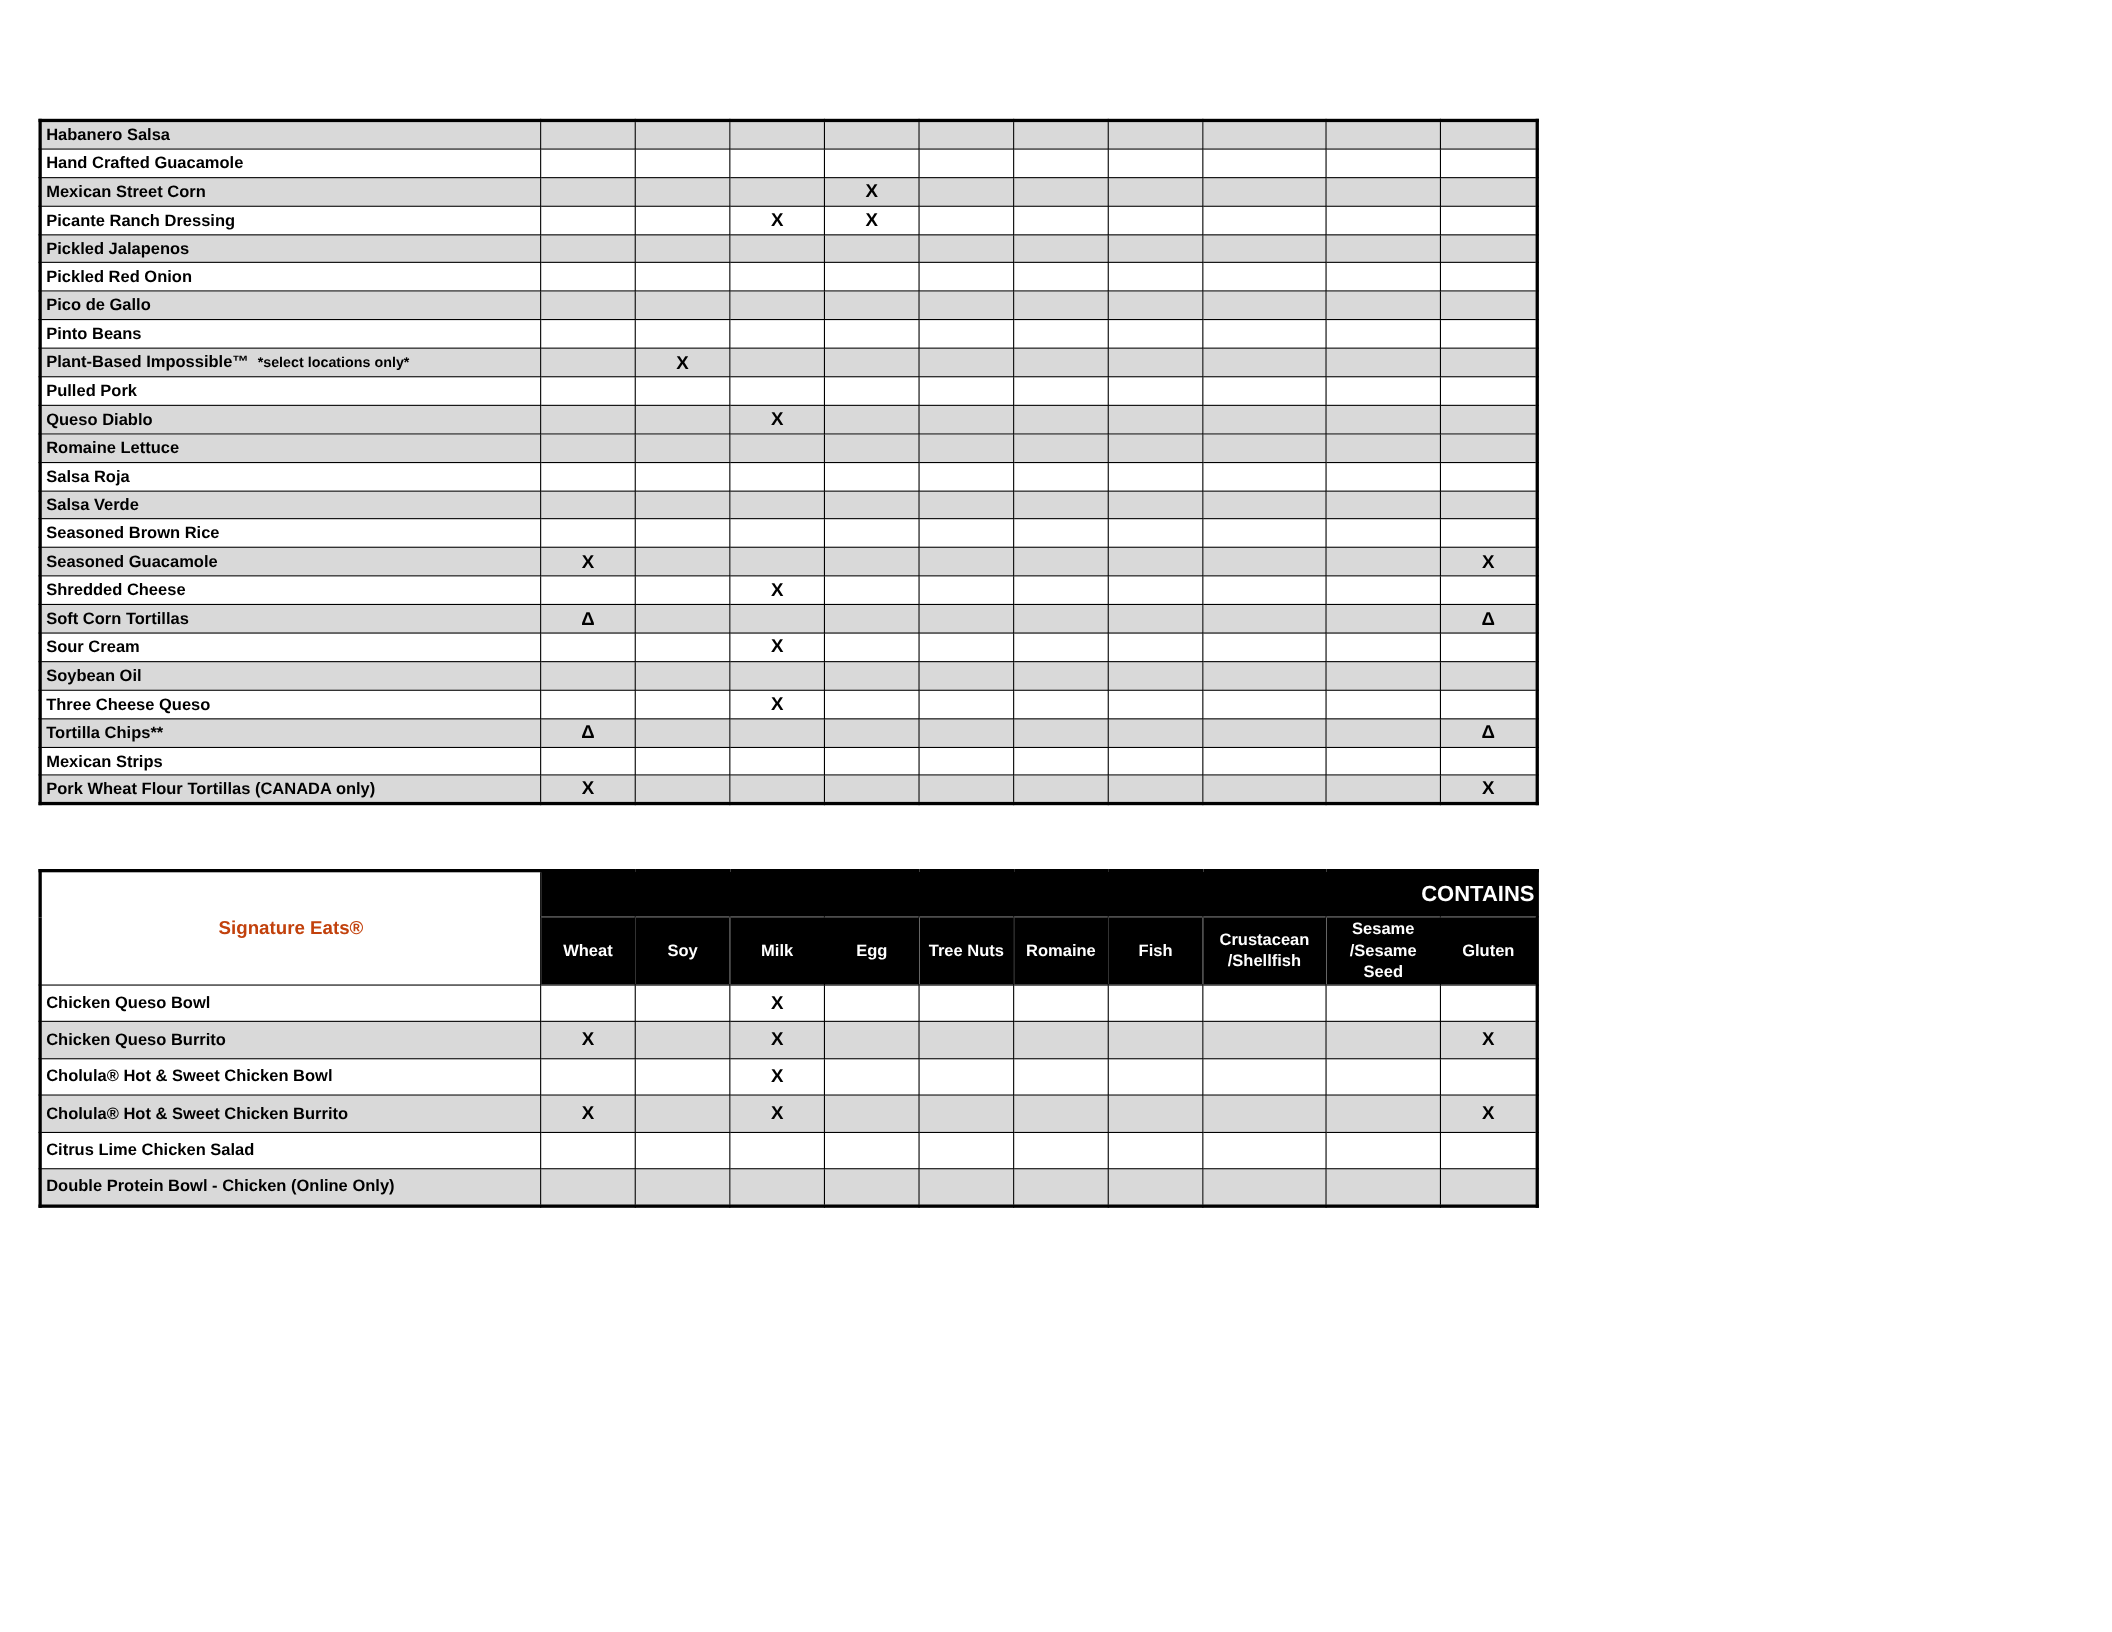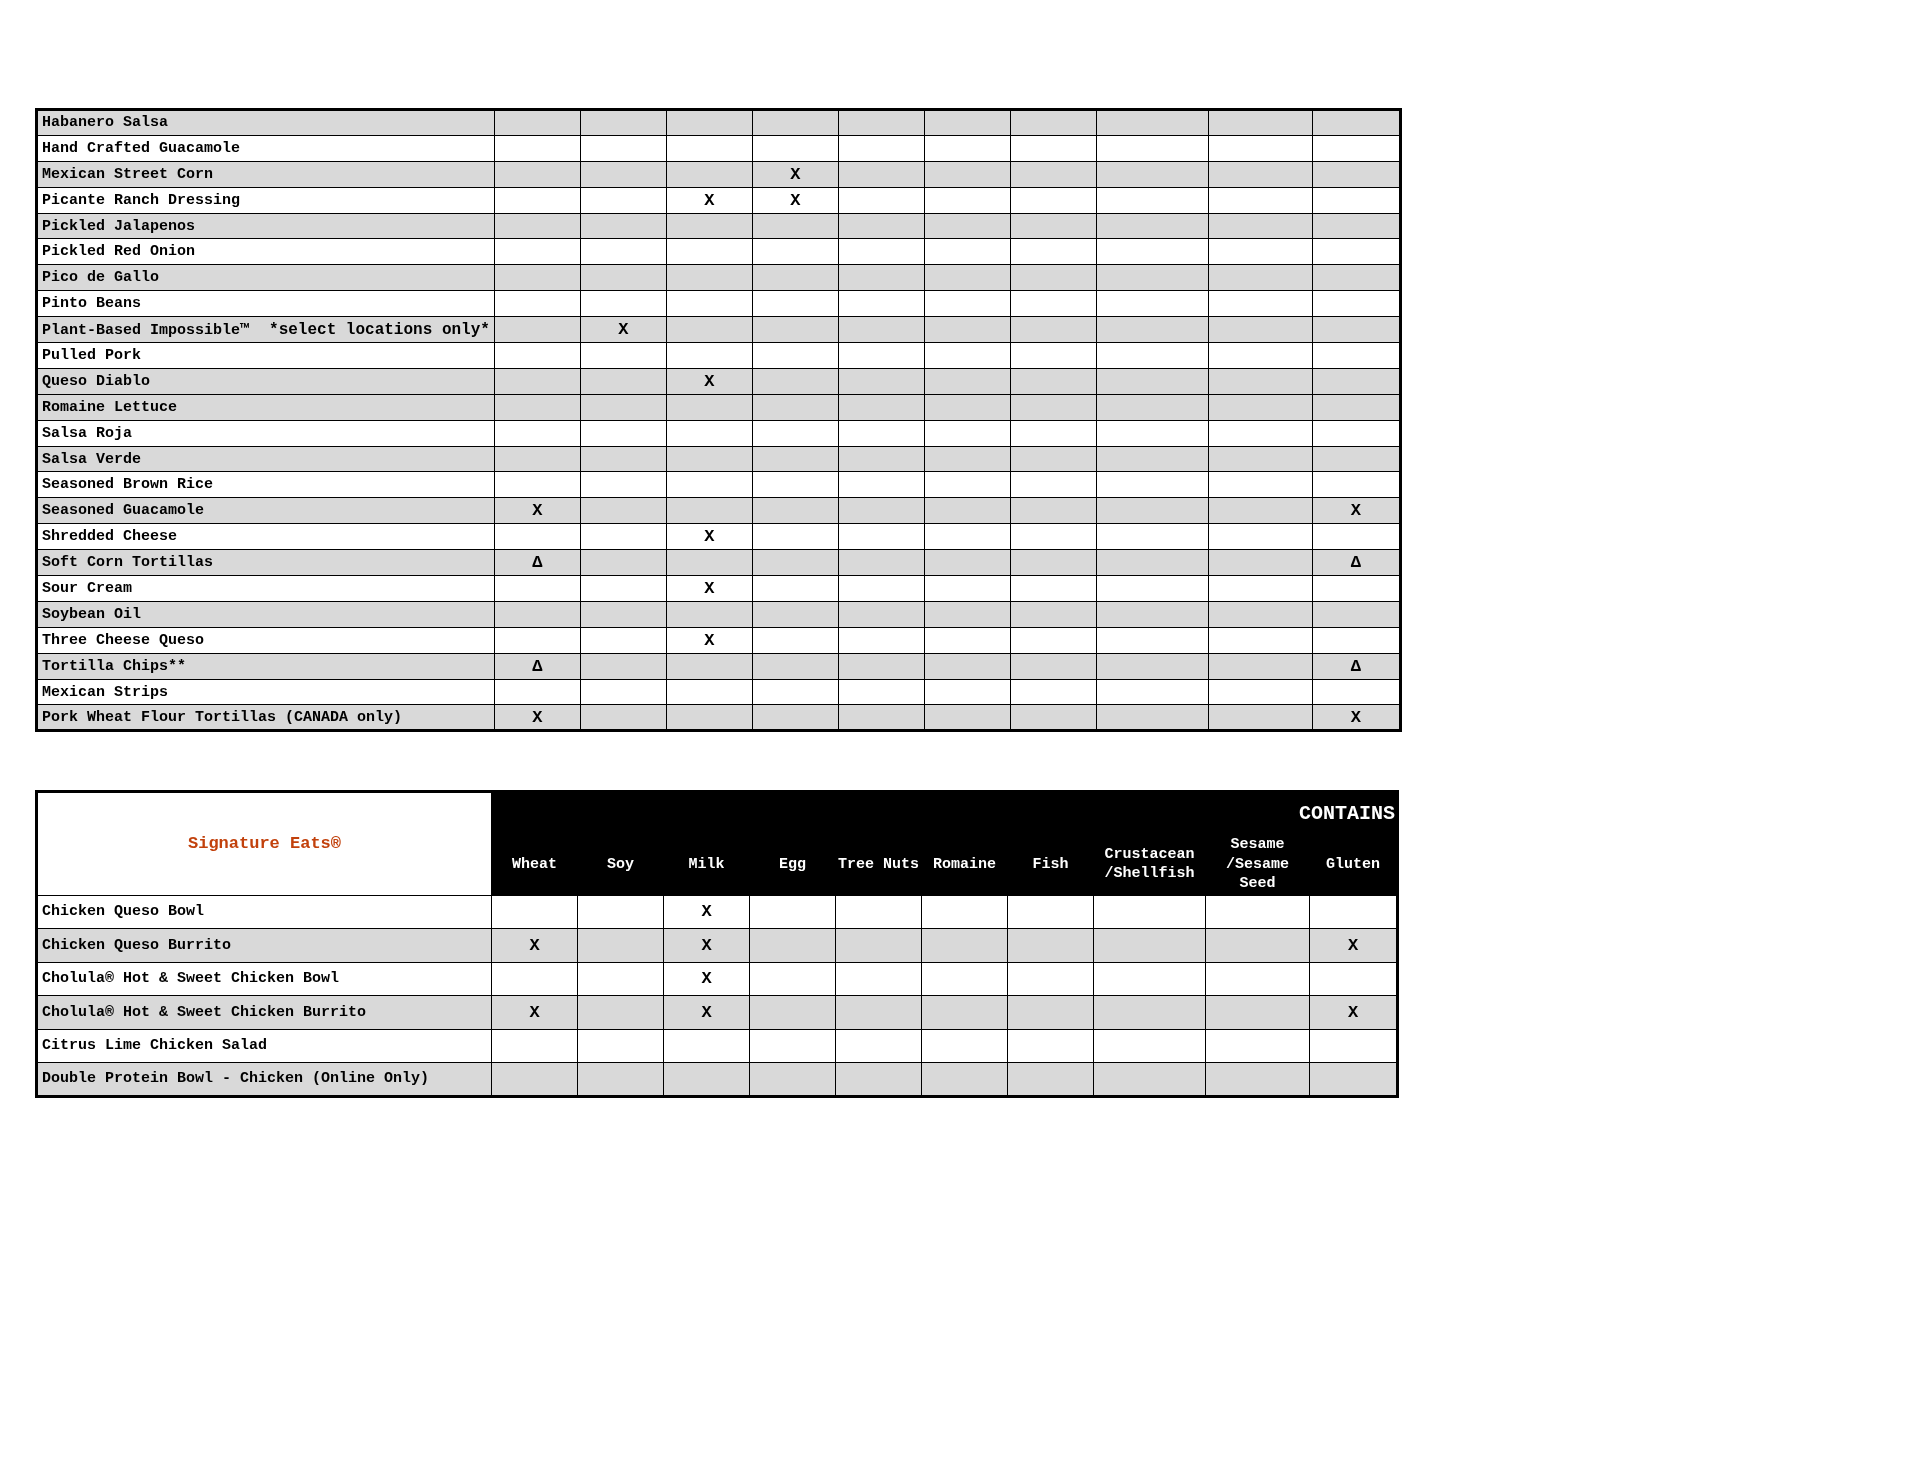--- a/index.html
+++ b/index.html
@@ -15,21 +15,20 @@
     color: #000000;
     position: relative;
     --stripe: #d9d9d9;
     --header-bg: #000000;
     --header-fg: #ffffff;
   }
   .sheet {
     position: relative;
     width: 1920px;
     height: 1316px;
-    font-family: Liberation Mono, monospace;
   }
   table.allergen-table {
     position: absolute;
     left: 35px;
     border-collapse: collapse;
     table-layout: fixed;
     border: 3px solid #000;
   }
   #top-table { top: 108px; }
   #bottom-table { top: 790px; }
@@ -47,22 +46,22 @@
   #bottom-table tr.data-row { height: 33.5px; }
 
   td.name-cell {
     font-size: 15px;
     text-align: left;
     padding: 0 4px;
     vertical-align: middle;
     white-space: nowrap;
   }
   td.name-cell .note {
-    font-size: 16px;
-    margin-left: 20px;
+    font-size: 13px;
+    margin-left: 8px;
   }
   td.mark-cell {
     font-size: 17px;
     text-align: center;
     vertical-align: middle;
   }
 
   
   #bottom-table thead tr.contains-row { height: 42px; }
   #bottom-table thead tr.columns-row { height: 54px; }

